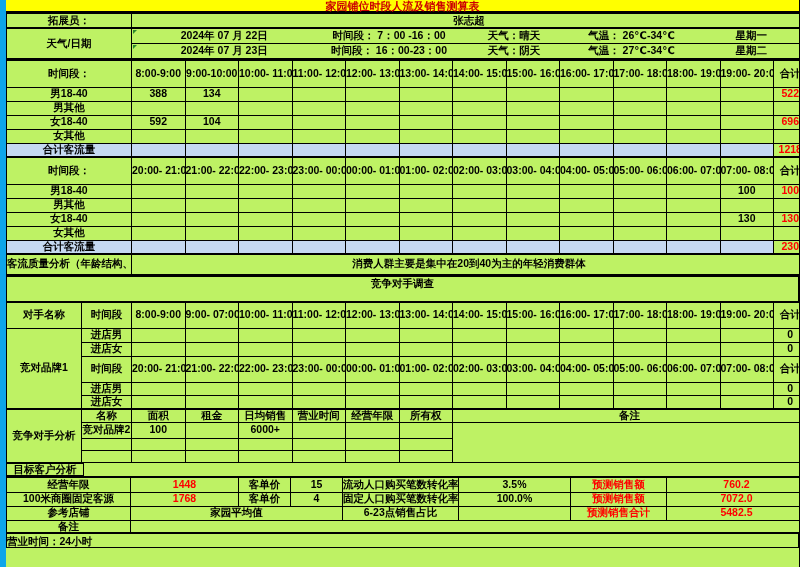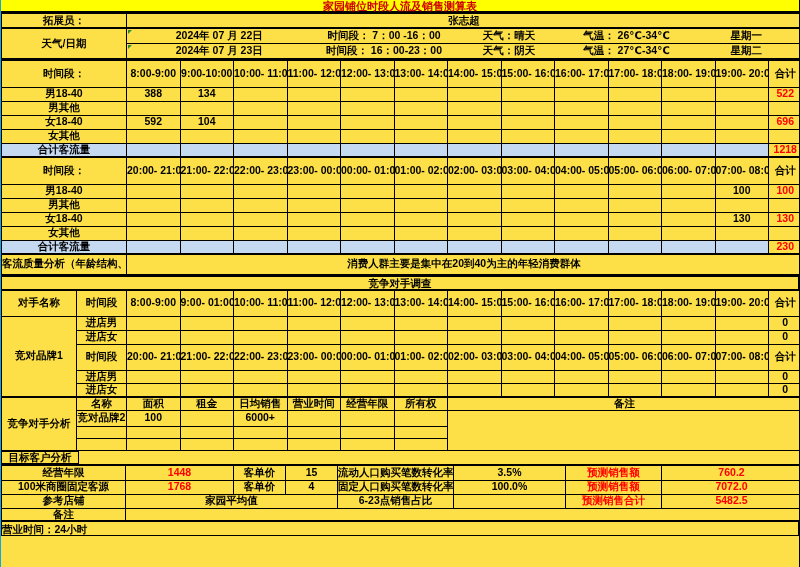--- a/index.html
+++ b/index.html
@@ -1,18 +1,18 @@
 <!DOCTYPE html>
 <html><head>
 <meta charset="utf-8">
 <style>
   *{box-sizing:border-box}
   html,body{margin:0;padding:0;background:#fff}
   body{font-family:"Liberation Sans","DejaVu Sans",sans-serif;font-weight:bold;color:#000}
-  .sheet{width:800px;height:567px;overflow:hidden;background:#fde047;border-left:1px solid #0ea5e9;border-right:1px solid #000;position:relative}
+  .sheet{width:800px;height:567px;overflow:hidden;background:#bef264;border-left:6px solid #0ea5e9;border-right:1px solid #000;position:relative}
   .title-bar{height:13px;line-height:12px;background:#ffff00;color:#cc0000;text-align:center;font-size:11px;border-bottom:2px solid #000}
   table.t{border-collapse:collapse;table-layout:fixed;width:800px}
   .t td{border:1px solid #000;text-align:center;vertical-align:middle;font-size:10.5px;line-height:1.1;padding:0;overflow:hidden;white-space:nowrap}
   .r12{height:12px}.r13{height:13px}.r14{height:14px}.r15{height:15px}.r16{height:16px}
   .r20{height:20px}.r26{height:26px}.r27{height:27px}
   .c-lbl{width:125px}.c-t{width:53.5px}.c-sum{width:33.5px}
   .th-time{font-size:9px;white-space:pre-line;line-height:1.15}
   .red{color:#ff0000}
   .blue{background:#c5d9f1}
   .val{font-size:10.5px}
@@ -20,21 +20,21 @@
   .sum-h{font-size:10px}
   .weather td{border:none}
   .weather{border:1px solid #000}
   .weather td.lbl{border-right:1px solid #000;border-top:1px solid #000;border-bottom:1px solid #000}
   .weather tr.sep td{border-bottom:1px solid #000}
   .date-cell{position:relative}
   .date-cell::before{content:"";position:absolute;left:1px;top:1px;width:0;height:0;border-top:4px solid #2e8b2e;border-right:4px solid transparent}
   .small{font-size:6.5px;line-height:1.25;white-space:normal;padding:0 3px}
   .small8{font-size:8px}
   .wrap{white-space:normal}
-  .section-row{border:1px solid #000;border-top:2px solid #000;height:15px;line-height:12px;text-align:center;font-size:10.5px}
+  .section-row{border:1px solid #000;border-top:2px solid #000;height:27px;line-height:12px;text-align:center;font-size:10.5px}
   .open{border:none !important}
   .hours{border:1px solid #000;height:15px;line-height:14px;text-align:left;font-size:10.5px}
 </style>
 </head>
 <body>
 
 <div class="sheet">
 
   <div class="title-bar">家园铺位时段人流及销售测算表</div>
 
@@ -367,21 +367,21 @@
         <col class="c-t">
         <col class="c-t">
         <col class="c-sum">
       </colgroup>
     <tbody>
         <tr class="r26">
       <td>对手名称</td>
       <td>时间段</td>
       <td class="th-time">8:00-9:00</td>
           <td class="th-time">9:00-
-01:00</td>
+07:00</td>
           <td class="th-time">10:00-
 11:00</td>
           <td class="th-time">11:00-
 12:00</td>
           <td class="th-time">12:00-
 13:00</td>
           <td class="th-time">13:00-
 14:00</td>
           <td class="th-time">14:00-
 15:00</td>

